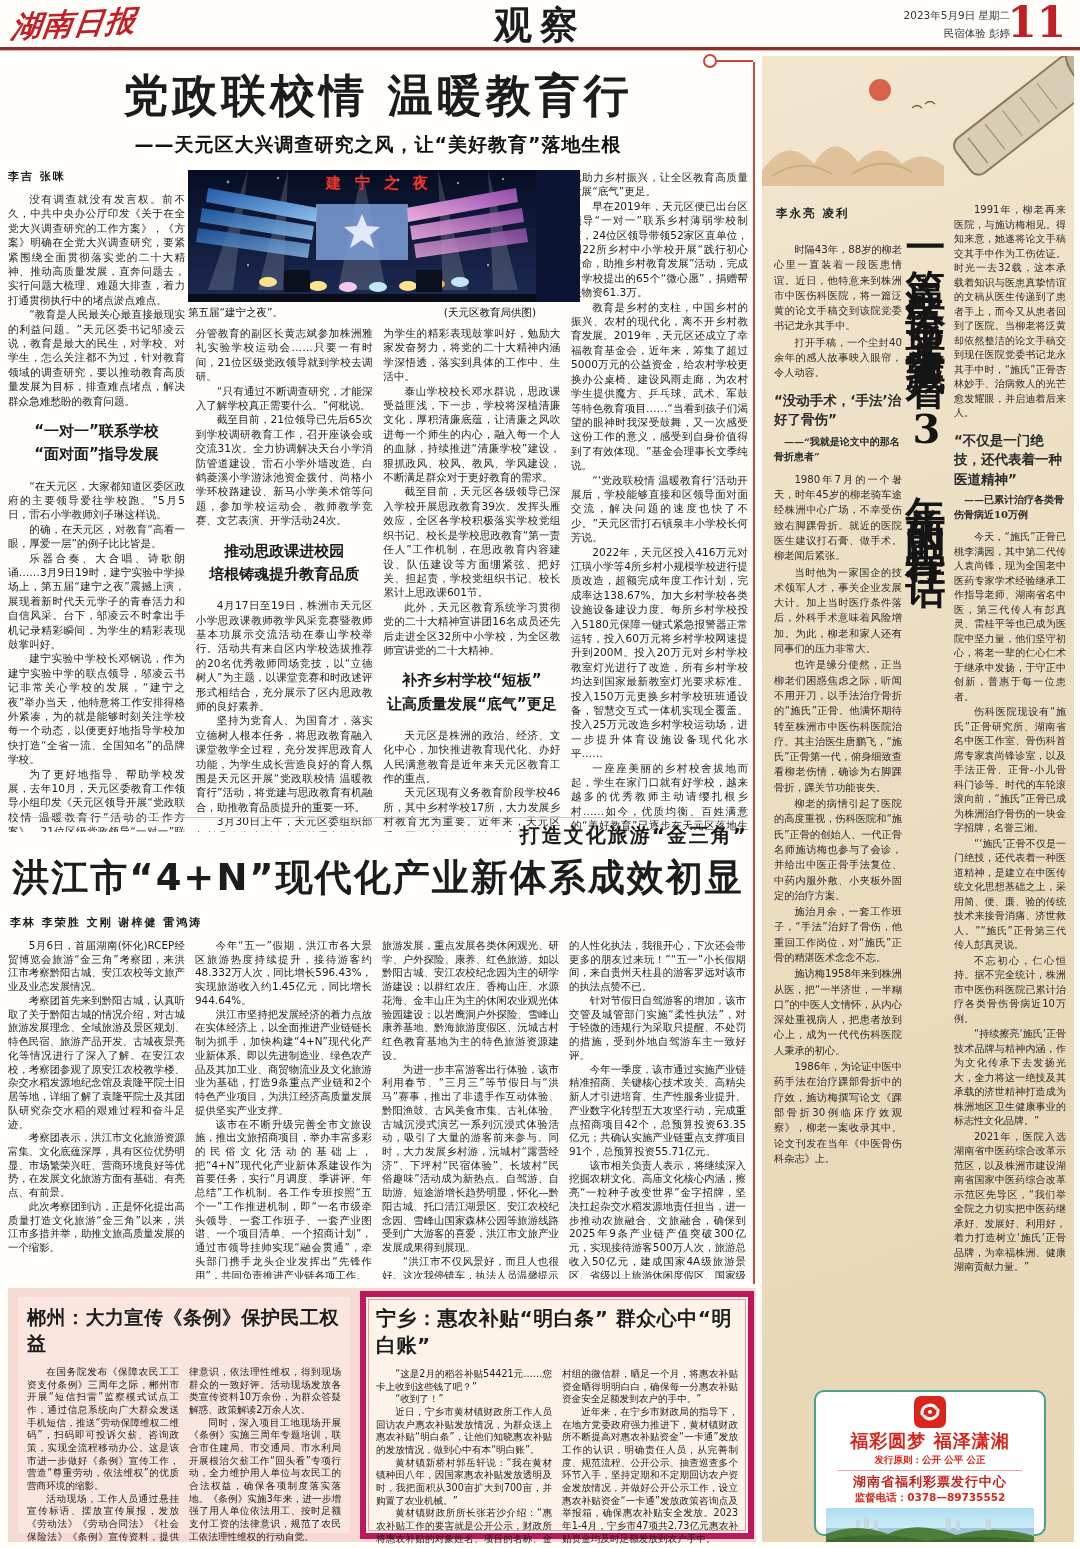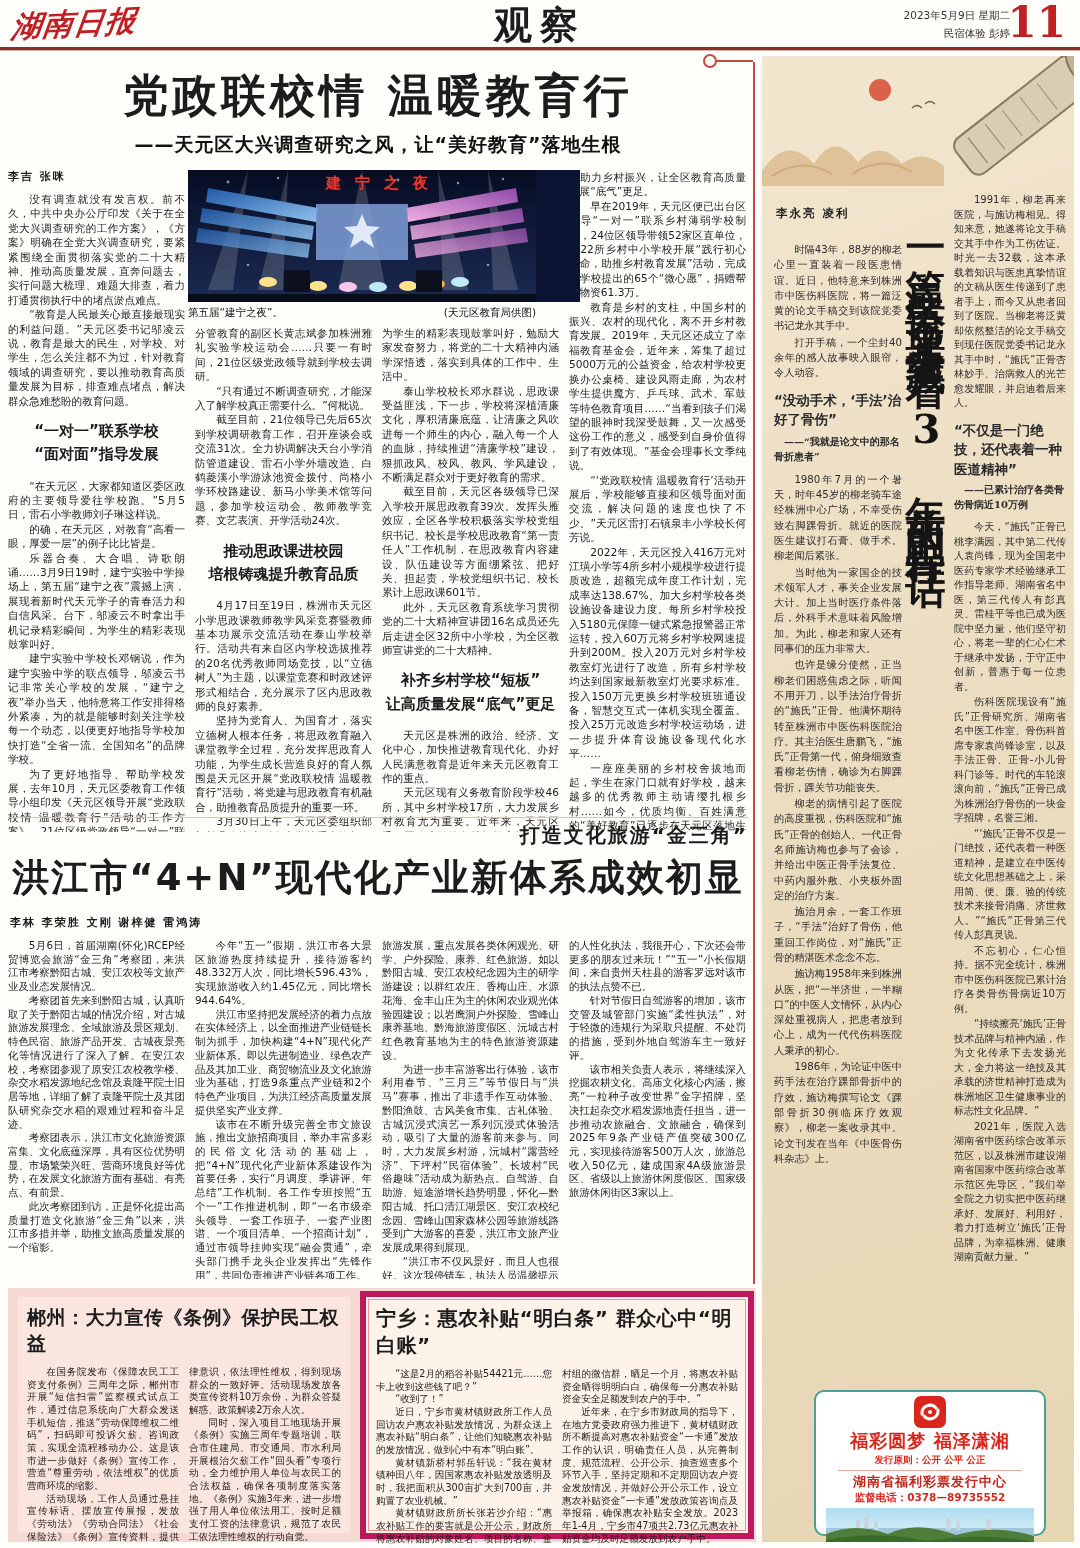--- a/index.html
+++ b/index.html
@@ -13,21 +13,21 @@
   .section-title{position:absolute;left:0;right:0;top:0;text-align:center;font-size:38px;font-weight:900;letter-spacing:8px;}
   .mast-right{position:absolute;right:70px;top:7px;text-align:right;font-size:10.5px;line-height:1.7;color:#333;}
   .page-num{position:absolute;right:14px;top:-2px;font-size:42px;color:#c01f24;font-family:"DejaVu Serif",serif;font-weight:bold;}
   .mast-rule{position:absolute;left:0;top:47px;width:1080px;height:3px;background:#8d2f28;border-bottom:1px solid #d8b4ac;}
 
   
   .a1{position:absolute;left:8px;top:56px;width:740px;}
   .a1-headline{text-align:center;font-size:45px;font-weight:900;letter-spacing:4px;margin:10px 0 6px;}
   .a1-sub{text-align:center;font-size:19px;font-weight:700;letter-spacing:1px;margin:0 0 12px;color:#111;}
   .cols{display:flex;gap:10px;position:relative;}
-  .a1 .cols{height:662px;overflow:hidden;}
+  .a1 .cols{height:662px;overflow:hidden;justify-content:space-between;}
   .ncol{width:177px;font-size:10.6px;line-height:1.36;text-align:justify;overflow:hidden;}
   .pad-photo{padding-top:156px;box-sizing:border-box;}
   .byline{font-weight:bold;font-size:11px;margin:0 0 7px;letter-spacing:2px;}
   .it-p{text-indent:2em;margin:0;}
   .it-c{text-indent:0;margin:0;}
   .it-h{font-weight:800;text-align:center;font-size:15px;line-height:1.55;margin:12px 0;white-space:pre-line;text-indent:0;}
   .photo-wrap{position:absolute;left:180px;top:0;width:348px;height:152px;}
   .photo{position:relative;width:392px;height:132px;background:#0b1533;overflow:hidden;}
   .photo-caption{display:flex;justify-content:space-between;font-size:10.5px;padding-top:4px;color:#111;}
 
@@ -55,21 +55,21 @@
         box-shadow:inset 0 0 0 2px #fdf3e9, inset 0 0 0 3px #e99;padding:6px 10px;box-sizing:border-box;}
   .box2 .box-title{font-size:20px;}
 
   
   .rightcol{position:absolute;left:762px;top:56px;width:312px;height:1486px;
             background:linear-gradient(160deg,#f2e6cf 0%,#ecdec2 40%,#e7d6b4 100%);overflow:hidden;}
   .deco{position:absolute;left:0;top:0;width:312px;height:210px;}
   .r-byline{position:absolute;left:14px;top:150px;font-weight:bold;font-size:11.5px;letter-spacing:2px;color:#222;}
   .r-left{position:absolute;left:12px;top:186px;width:128px;height:1128px;font-size:10.2px;line-height:1.5;
           text-align:justify;overflow:hidden;color:#2b2b2b;}
-  .r-right{position:absolute;left:192px;top:137px;width:112px;height:1161px;font-size:10px;line-height:1.45;
+  .r-right{position:absolute;left:192px;top:147px;width:112px;height:1161px;font-size:10px;line-height:1.45;
            text-align:justify;overflow:hidden;color:#2b2b2b;}
   .v-title{position:absolute;left:142px;top:170px;height:1118px;writing-mode:vertical-rl;text-orientation:upright;
            font-family:"DejaVu Serif",serif;font-size:40px;font-weight:bold;letter-spacing:12px;color:#151515;line-height:1.1;}
   .r-h{font-weight:800;font-size:13.5px;line-height:1.45;margin:10px 0 4px;text-indent:0;text-align:left;}
   .r-a{font-size:10px;font-weight:600;font-family:"DejaVu Serif",serif;margin:0 0 8px;text-indent:1em;text-align:left;}
   .rightcol .it-p{margin-bottom:1px;}
 
   
   .ad{position:absolute;left:52px;top:1334px;width:232px;height:146px;background:#fff;border:2px solid #49a08c;
       border-radius:10px;box-sizing:border-box;text-align:center;padding:4px 8px 6px;}
@@ -248,20 +248,21 @@
           <div>
             <div class="it-c">旅游发展，重点发展各类休闲观光、研学、户外探险、康养、红色旅游。如以黔阳古城、安江农校纪念园为主的研学游建设；以群红农庄、香梅山庄、水源花海、金丰山庄为主的休闲农业观光体验园建设；以岩鹰洞户外探险、雪峰山康养基地、黔海旅游度假区、沅城古村红色教育基地为主的特色旅游资源建设。</div>
             <div class="it-p">为进一步丰富游客出行体验，该市利用春节、“三月三”等节假日与“洪马”赛事，推出了非遗手作互动体验、黔阳渔鼓、古风美食市集、古礼体验、古城沉浸式演艺一系列沉浸式体验活动，吸引了大量的游客前来参与。同时，大力发展乡村游，沅城村“露营经济”、下坪村“民宿体验”、长坡村“民俗趣味”活动成为新热点。自驾游、自助游、短途游增长趋势明显，怀化—黔阳古城、托口清江湖景区、安江农校纪念园、雪峰山国家森林公园等旅游线路受到广大游客的喜爱，洪江市文旅产业发展成果得到展现。</div>
             <div class="it-p">“洪江市不仅风景好，而且人也很好。这次我停错车，执法人员温馨提示</div>
           </div>
         </div>
       <div class="ncol">
           <div>
             <div class="it-c">的人性化执法，我很开心，下次还会带更多的朋友过来玩！”“五一”小长假期间，来自贵州天柱县的游客罗远对该市的执法点赞不已。</div>
             <div class="it-p">针对节假日自驾游客的增加，该市交管及城管部门实施“柔性执法”，对于轻微的违规行为采取只提醒、不处罚的措施，受到外地自驾游车主一致好评。</div>
+            <div class="it-p">今年一季度，该市通过实施产业链精准招商、关键核心技术攻关、高精尖新人才引进培育、生产性服务业提升、产业数字化转型五大攻坚行动，完成重点招商项目42个，总预算投资63.35亿元；共确认实施产业链重点支撑项目91个，总预算投资55.71亿元。</div>
             <div class="it-p">该市相关负责人表示，将继续深入挖掘农耕文化、高庙文化核心内涵，擦亮“一粒种子改变世界”金字招牌，坚决扛起杂交水稻发源地责任担当，进一步推动农旅融合、文旅融合，确保到2025年9条产业链产值突破300亿元，实现接待游客500万人次，旅游总收入50亿元，建成国家4A级旅游景区、省级以上旅游休闲度假区、国家级旅游休闲街区3家以上。</div>
           </div>
         </div>
     </div>
   </div>
 
   <div class="strip">
     <div class="box1">
       <div class="box-title">郴州：大力宣传《条例》保护民工权益</div>
       <div class="box-cols">

